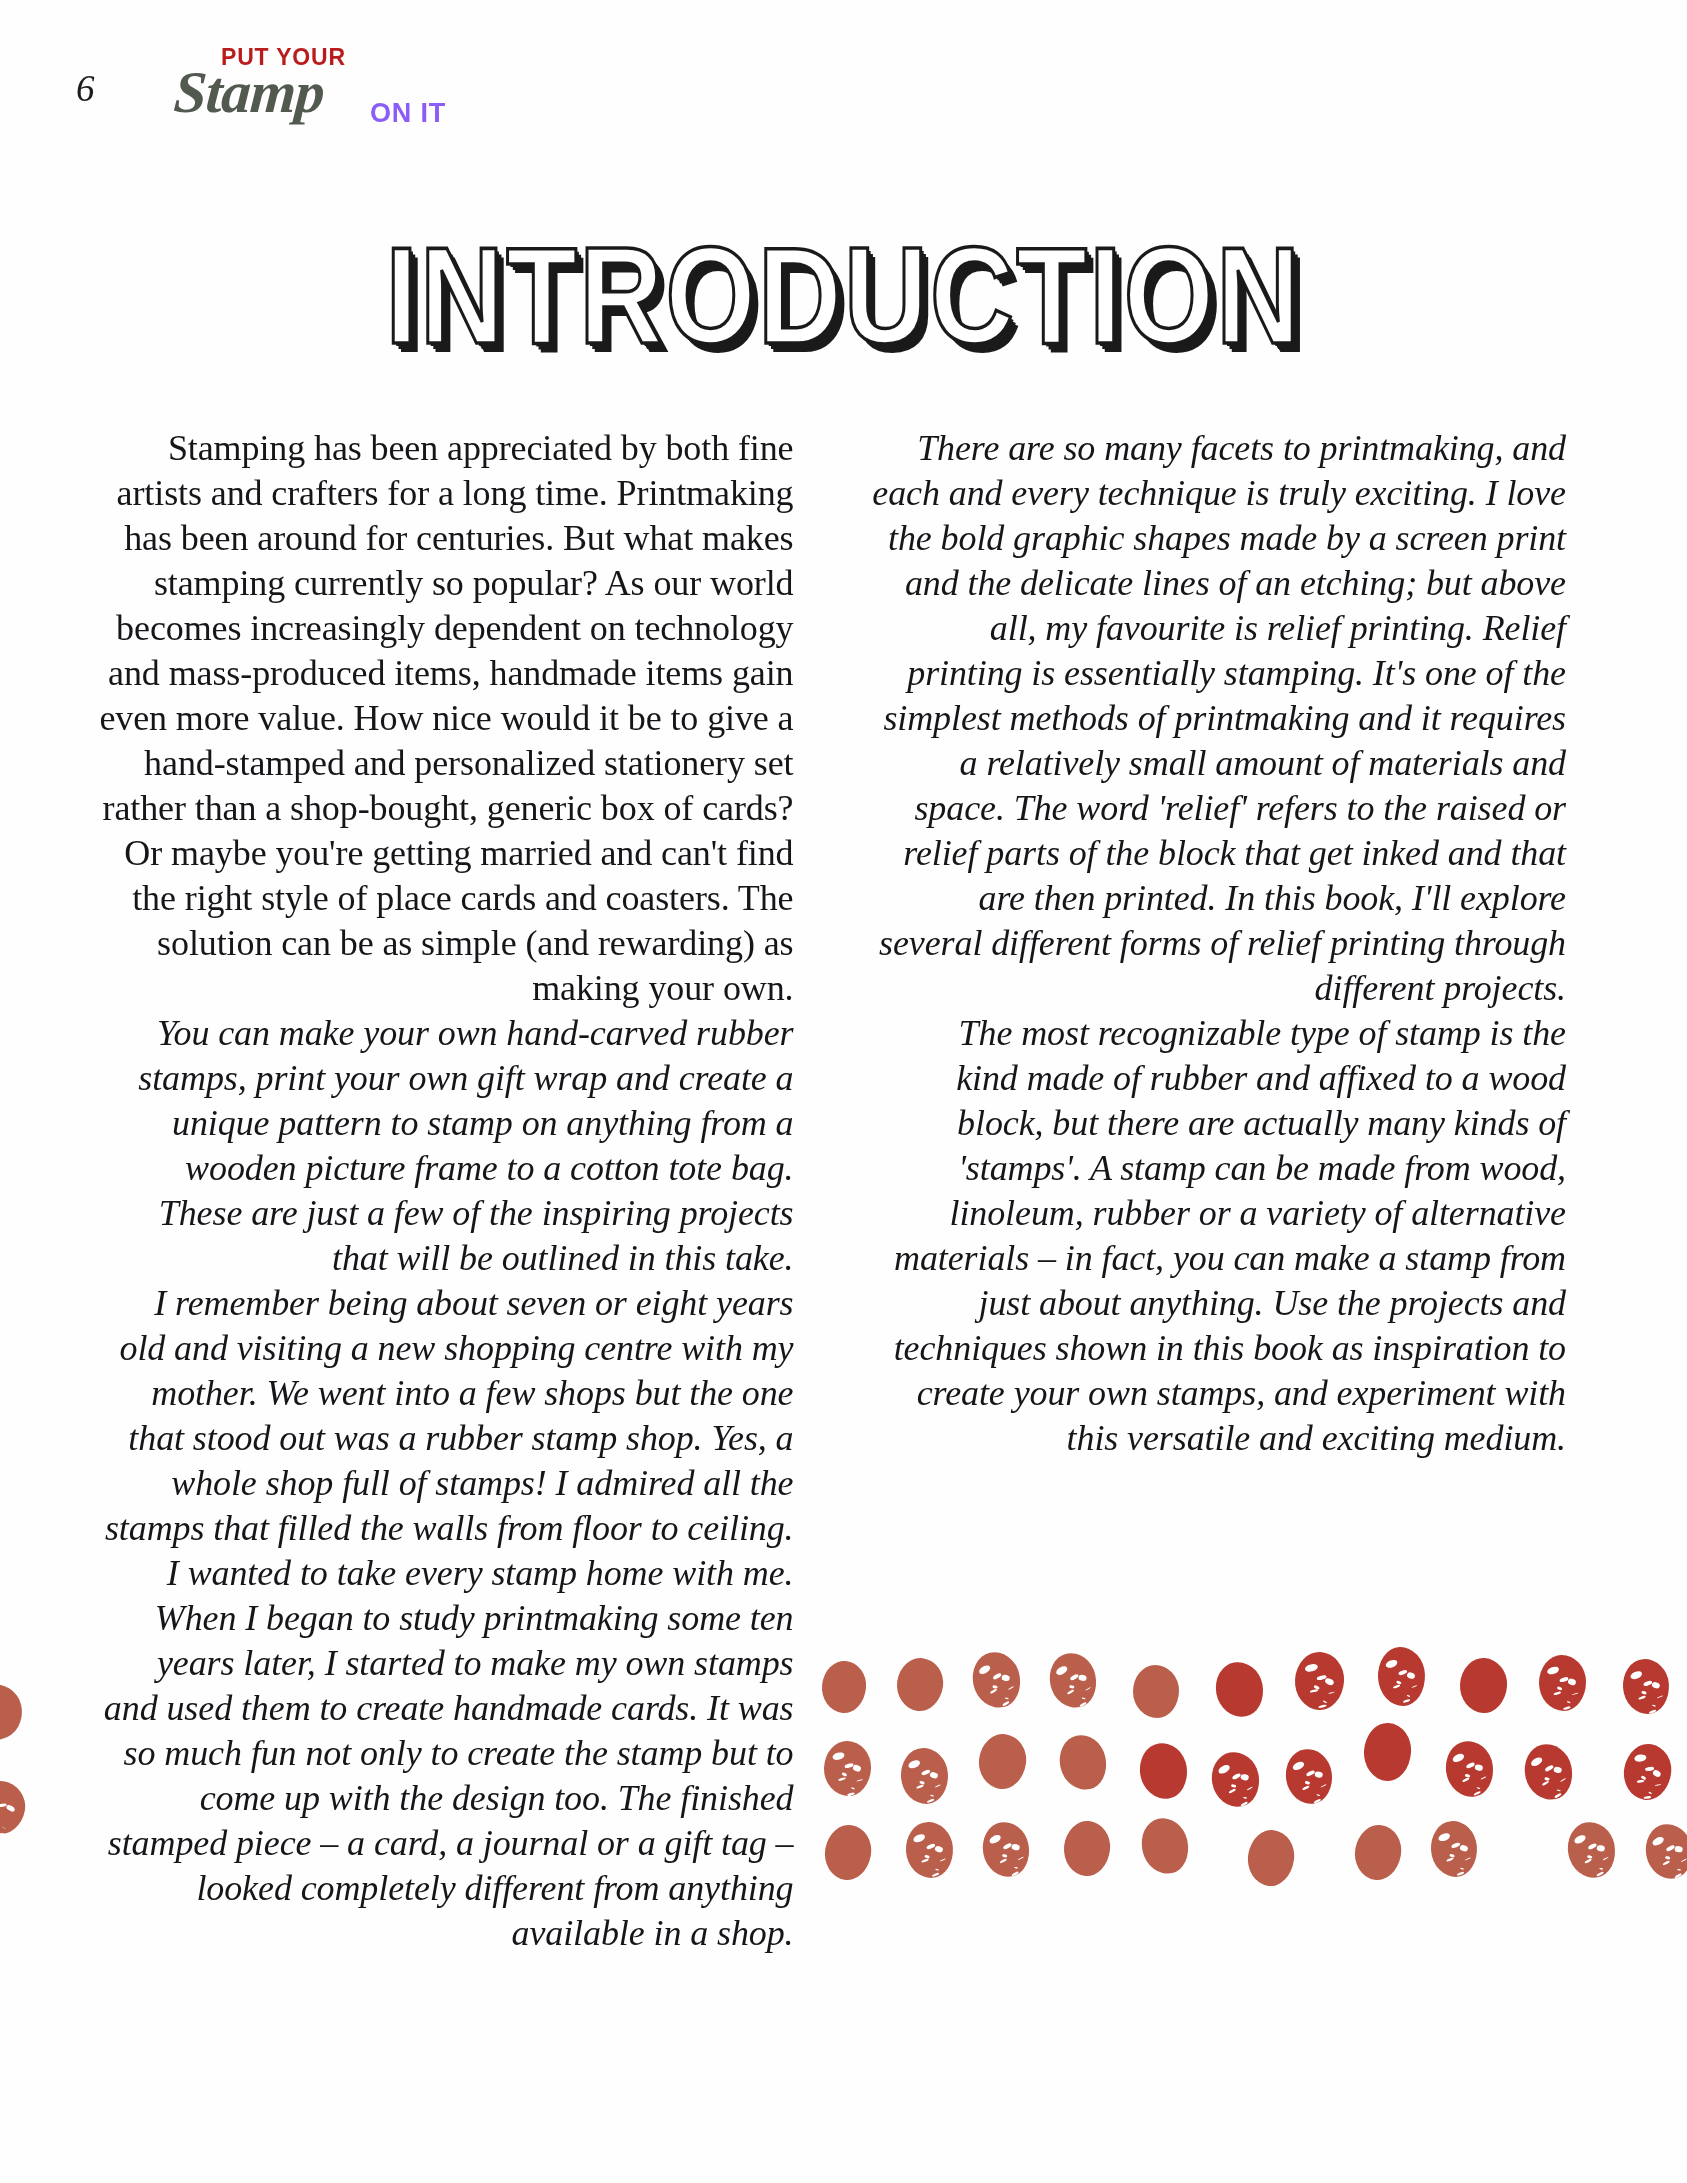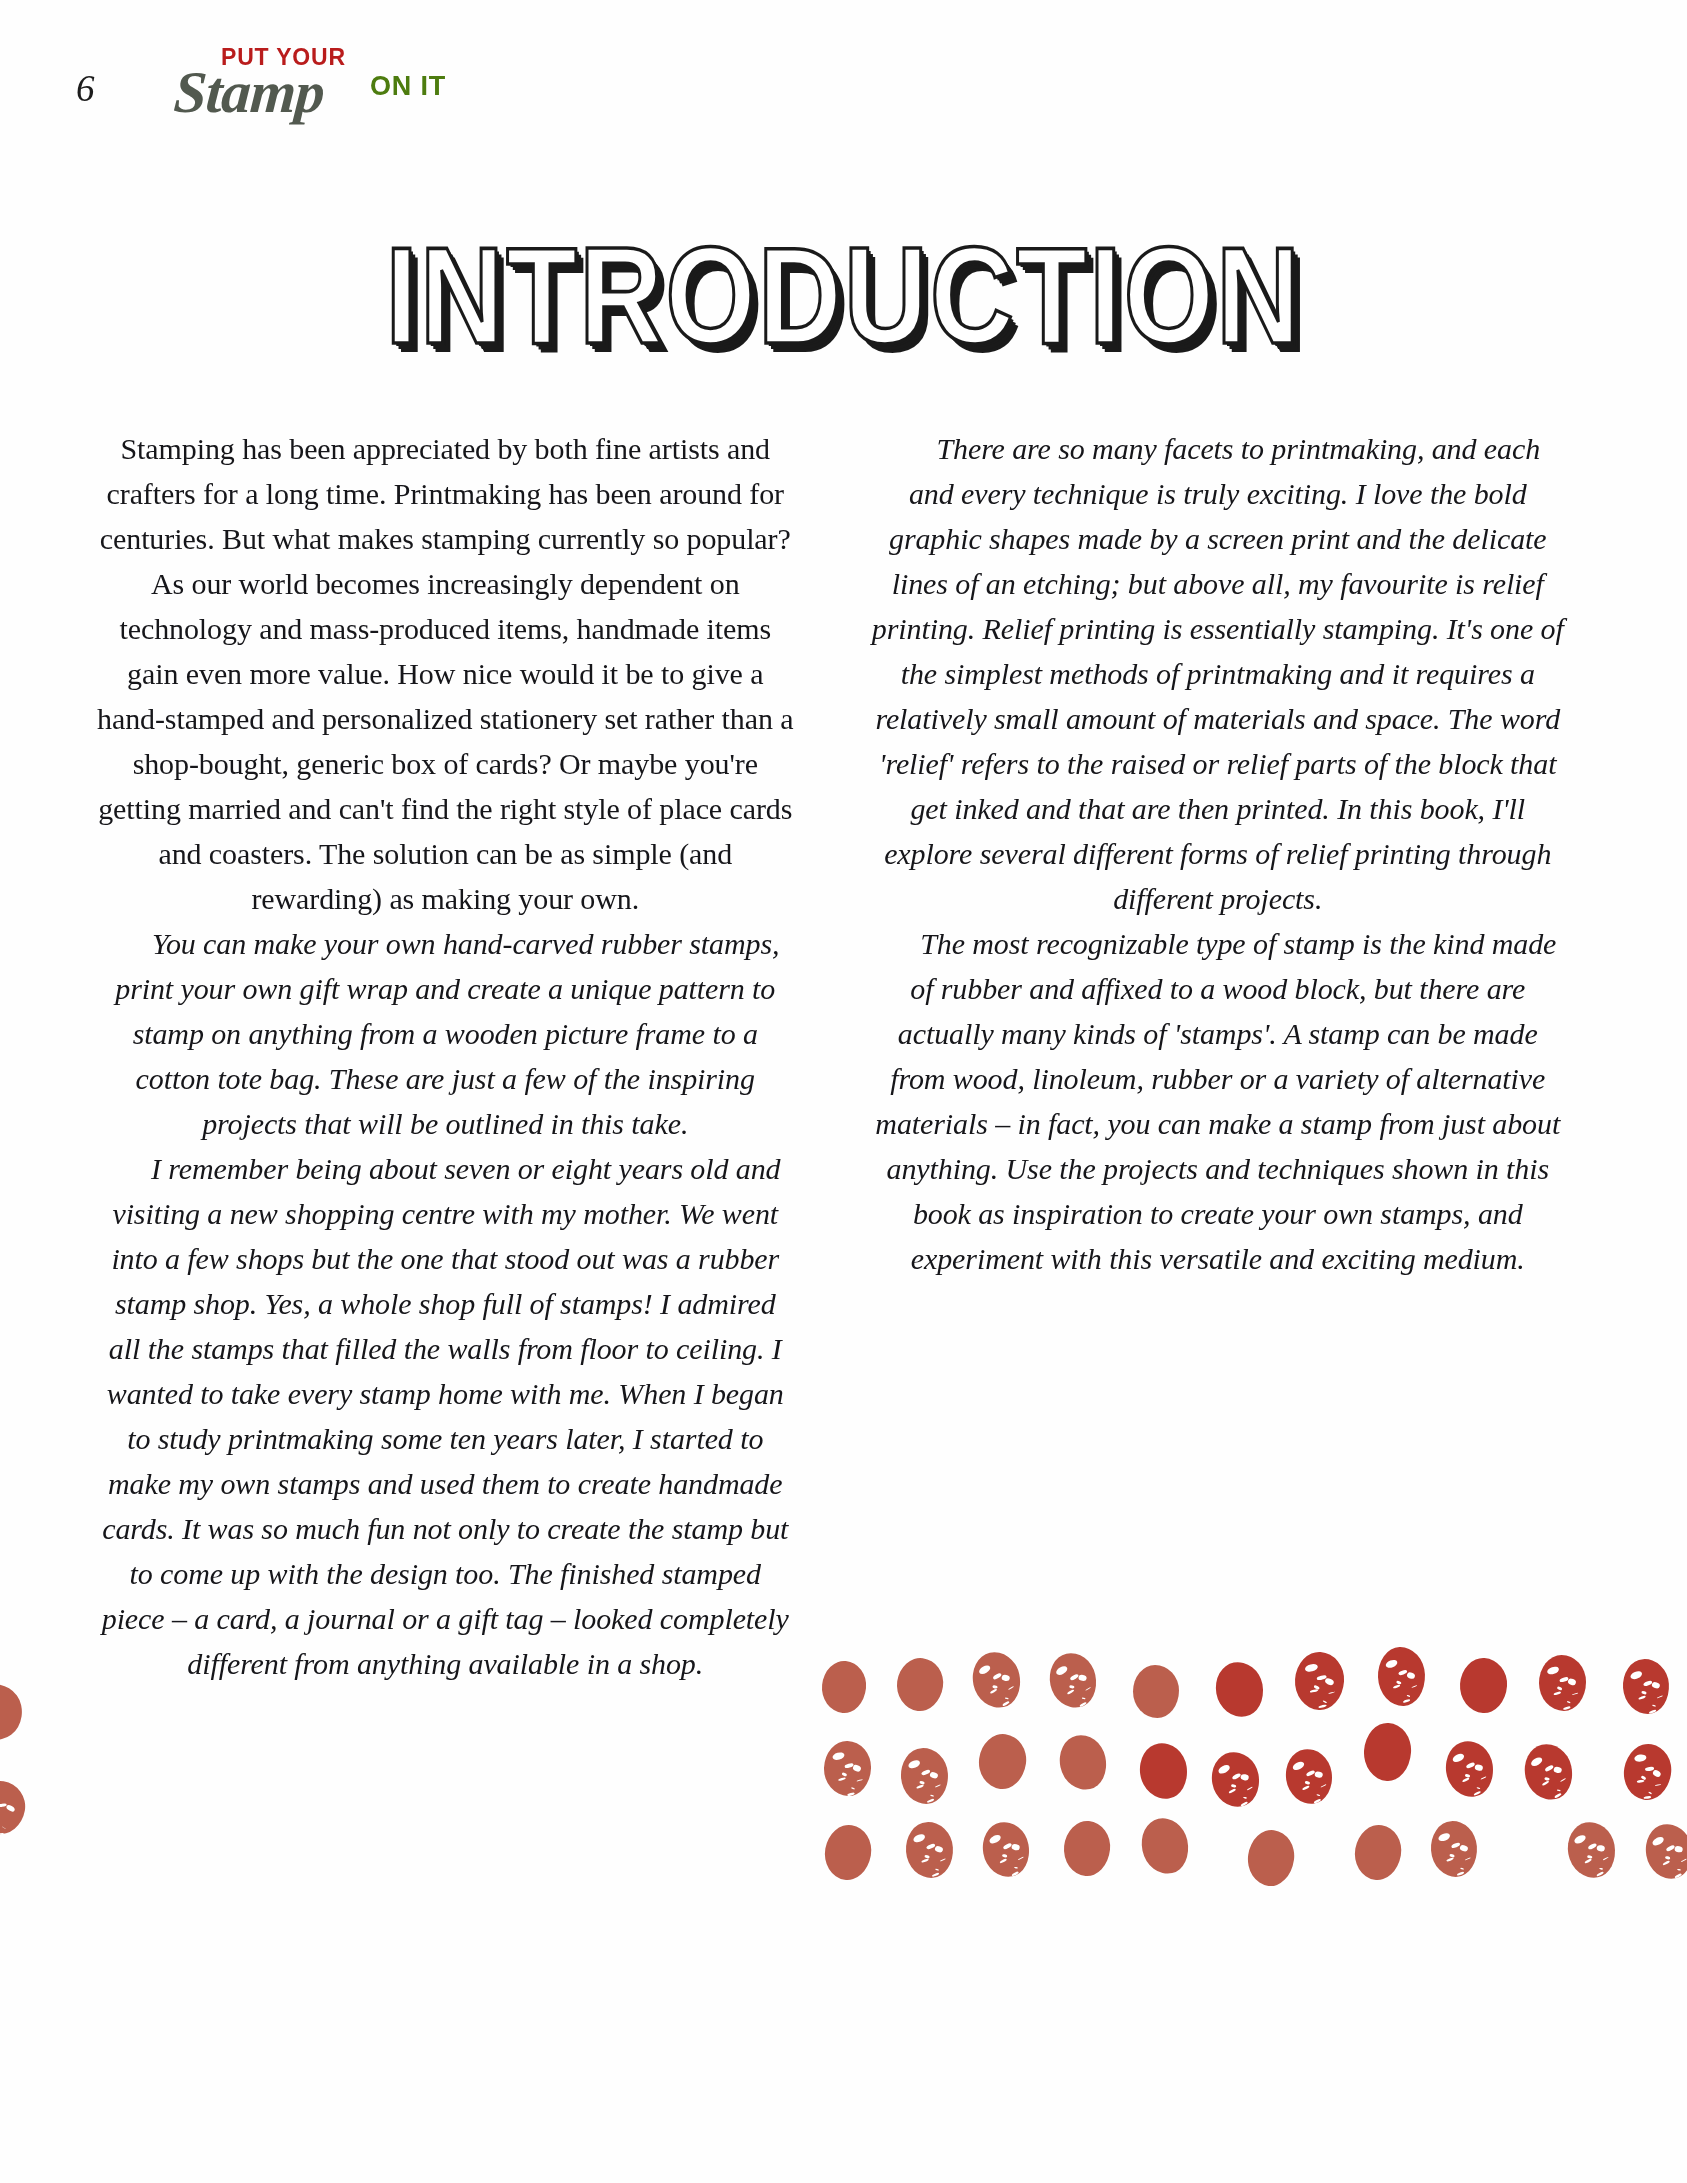--- a/index.html
+++ b/index.html
@@ -67,26 +67,26 @@
     font-weight: bold;
     font-size: 59px;
     letter-spacing: -0.8px;
     color: #52594f;
     transform: skewX(-4deg);
   }
 
   #brand-on-it {
     position: absolute;
     left: 196px;
-    top: 33px;
+    top: 60px;
     font-family: "Liberation Sans", sans-serif;
     font-weight: bold;
     font-size: 27px;
     letter-spacing: 0.8px;
-    color: #4d7c0f;
+    color: #8b5cf6;
   }
 
   
   #chapter-title {
     position: absolute;
     top: 227px;
     left: 0;
     width: 100%;
     text-align: center;
     font-family: "Liberation Sans", sans-serif;
@@ -113,24 +113,24 @@
     display: flex;
     gap: 76px;
   }
 
   .column {
     width: 697px;
   }
 
   .column p {
     margin: 0;
-    font-size: 30px;
+    font-size: 36px;
     line-height: 45px;
     color: #16161a;
-    text-align: center;
+    text-align: right;
     letter-spacing: -0.1px;
   }
 
   .column p.indented {
     text-indent: 41px;
     font-style: italic;
   }
 
   
   .dot-cluster {

